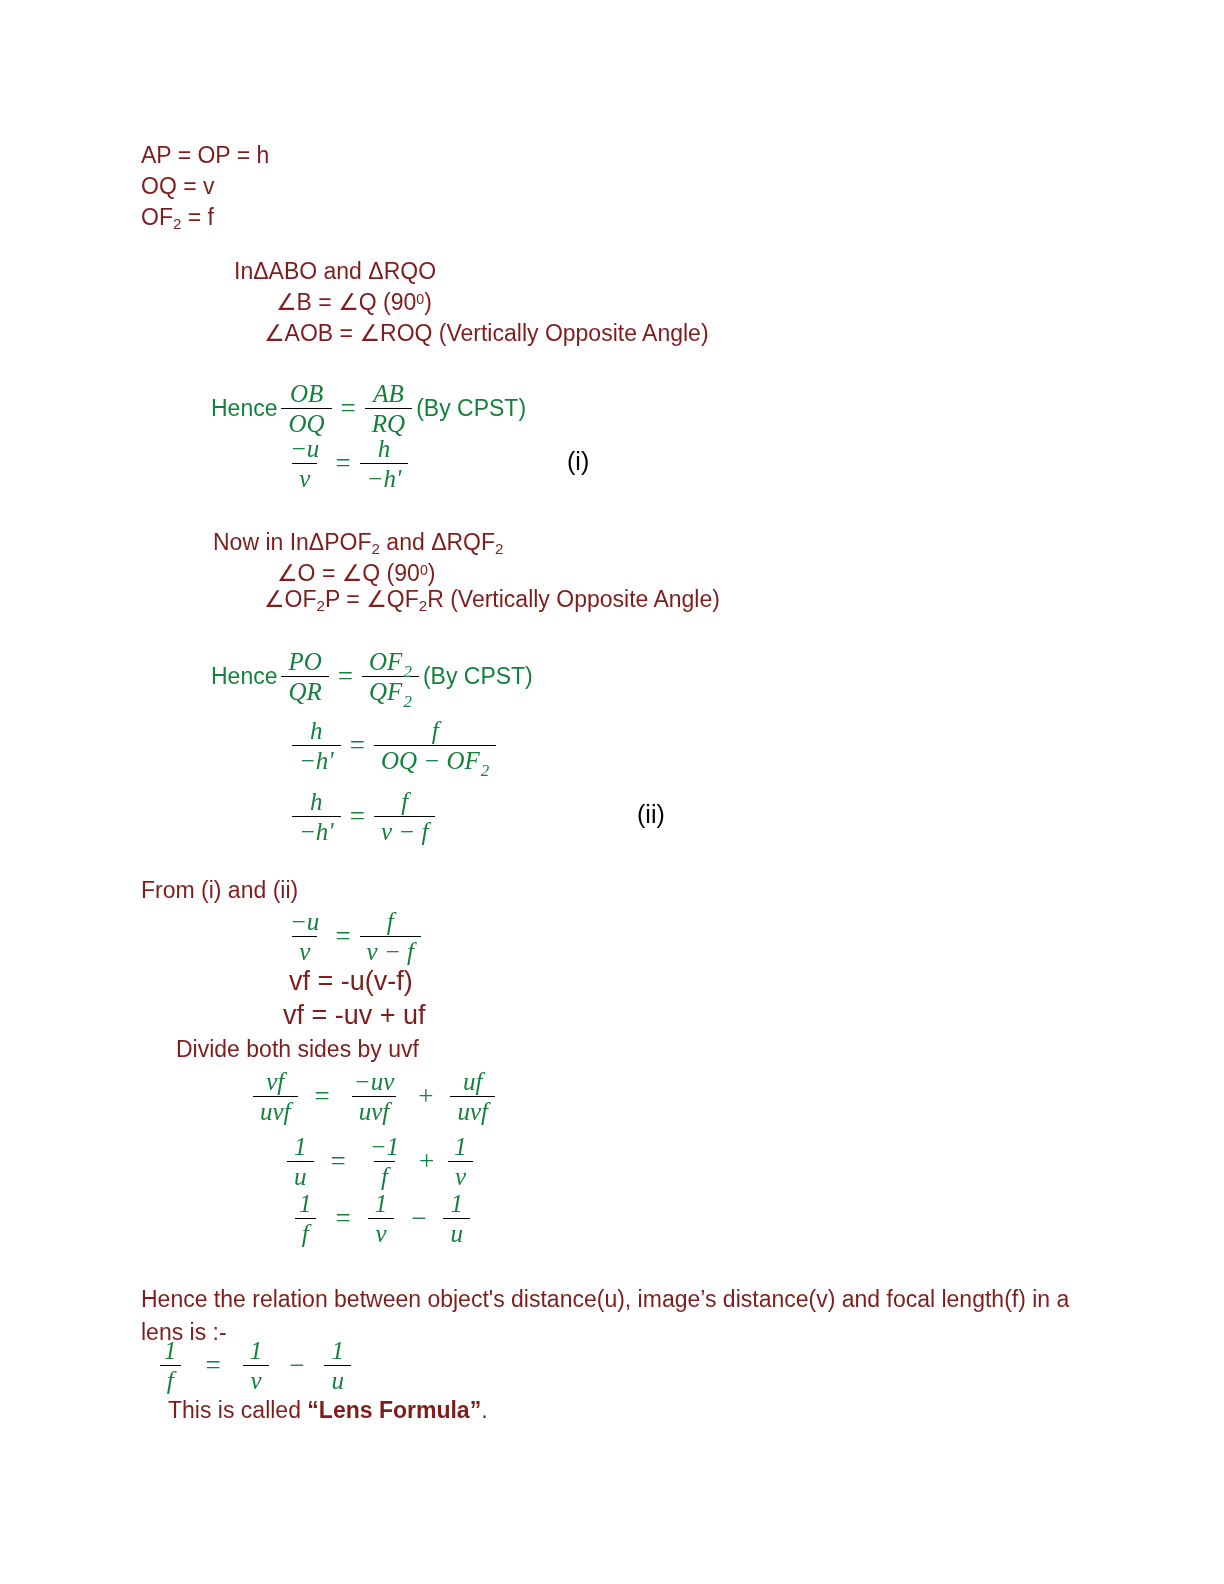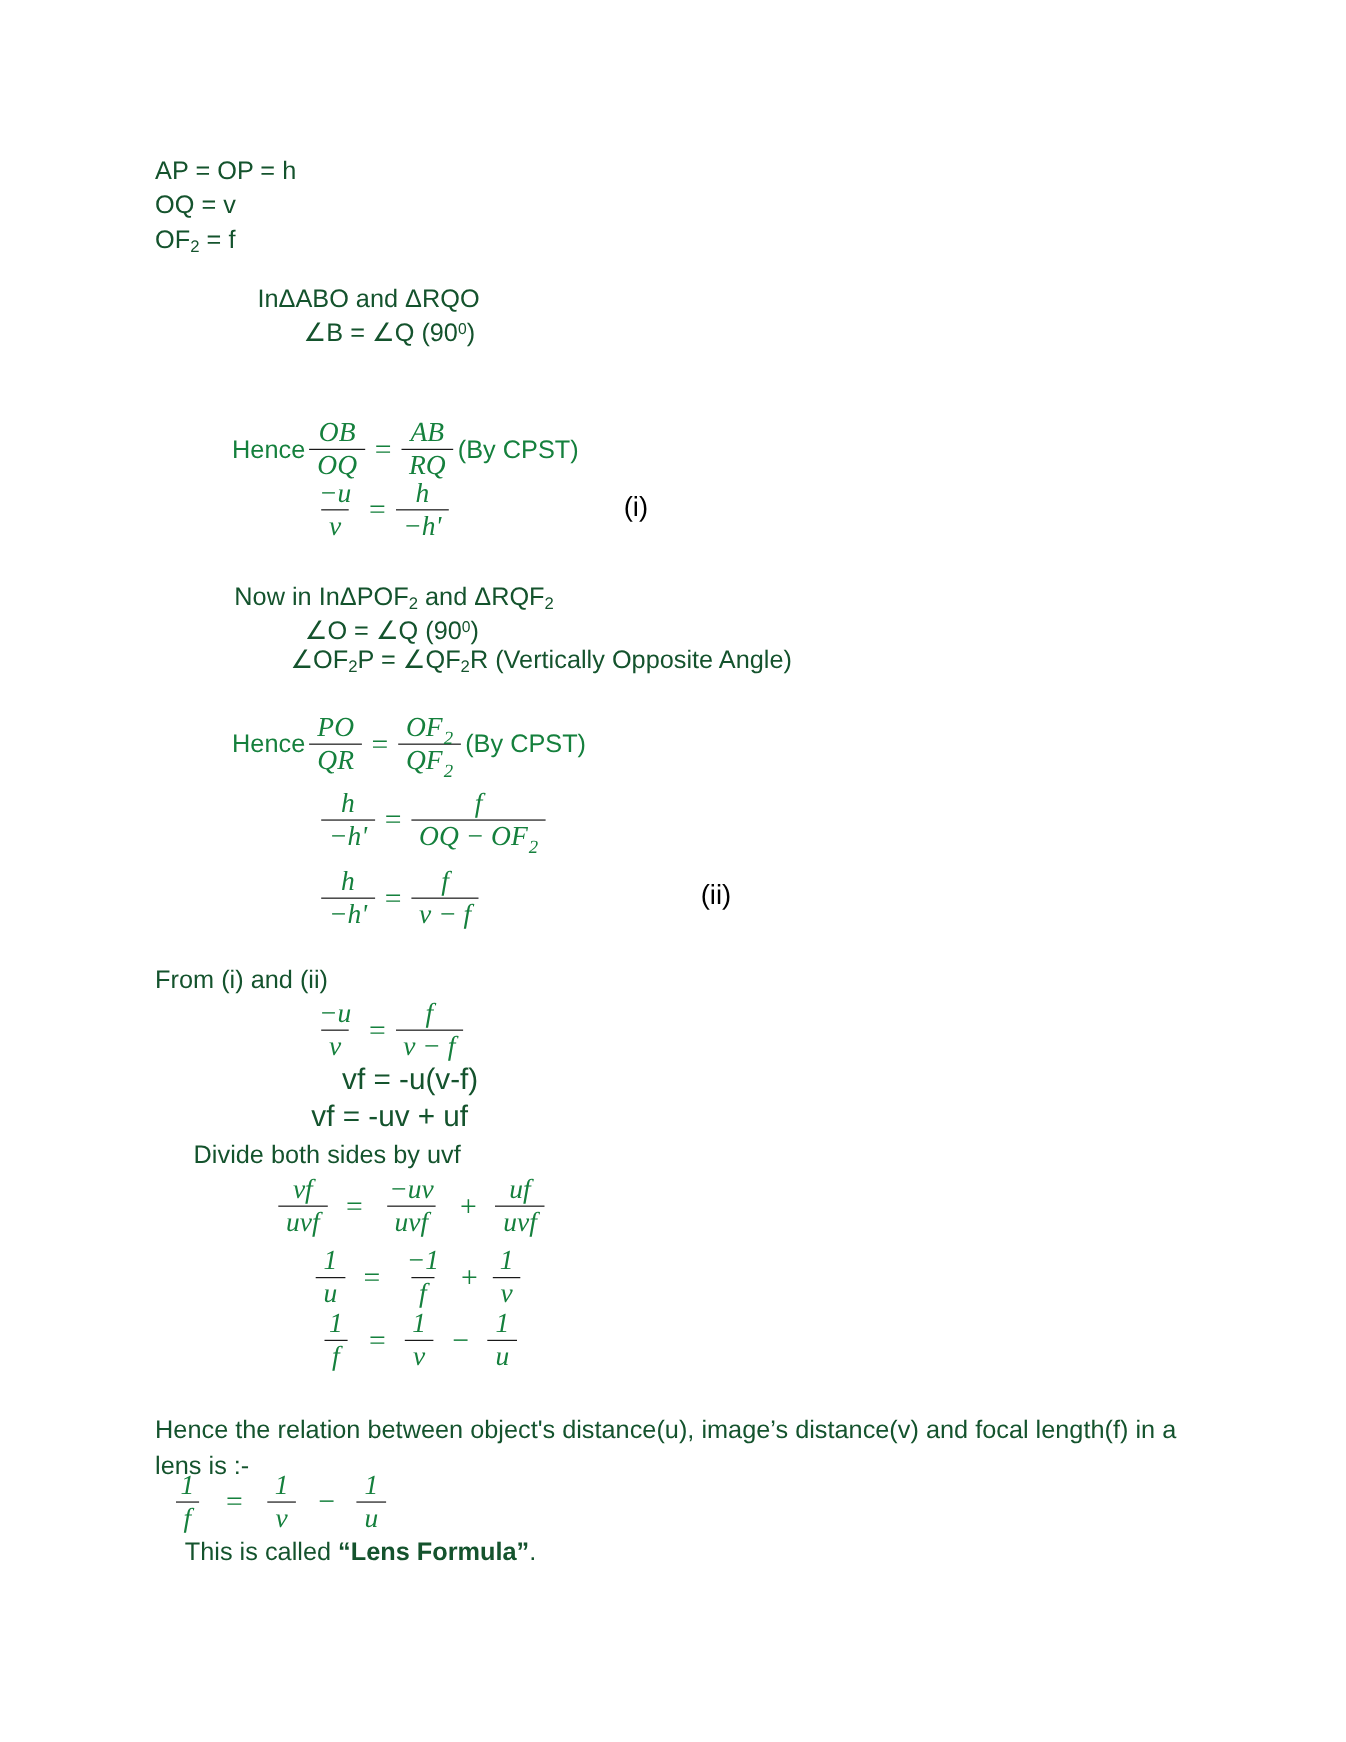--- a/index.html
+++ b/index.html
@@ -15,21 +15,21 @@
     overflow: hidden;
     font-family: "Liberation Sans", sans-serif;
     color: #000000;
   }
   .txt {
     position: absolute;
     white-space: nowrap;
     font-family: "Liberation Sans", sans-serif;
     font-size: 23px;
     line-height: 1.0;
-    color: #14532d;
+    color: #7f1d1d;
   }
   .txt.big { font-size: 27px; }
   .txt.para {
     white-space: normal;
     width: 935px;
     line-height: 1.42;
   }
   sub { font-size: 0.66em; vertical-align: -0.25em; }
   sup { font-size: 0.62em; vertical-align: 0.45em; }
   b { font-weight: bold; }
@@ -100,20 +100,21 @@
 <body>
 
 <div class="page">
 
   <div class="txt" style="left:141px; top:144px;">AP = OP = h</div>
   <div class="txt" style="left:141px; top:175px;">OQ = v</div>
   <div class="txt" style="left:141px; top:206px;"><span>OF</span><sub>2</sub><span> = f</span></div>
 
   <div class="txt" style="left:234px; top:260px;">InΔABO and ΔRQO</div>
   <div class="txt" style="left:276px; top:291px;"><span>∠B = ∠Q (90</span><sup>0</sup><span>)</span></div>
+  <div class="txt" style="left:264px; top:322px;">∠AOB = ∠ROQ (Vertically Opposite Angle)</div>
 
   <div class="math" style="left:211px; top:380px;">
     <span class="lead">Hence</span>
     <span class="frac">
       <span class="num">OB</span>
       <span class="den">OQ</span>
     </span>
     <span class="op">=</span>
     <span class="frac">
       <span class="num">AB</span>
@@ -188,21 +189,21 @@
       <span class="num">−u</span>
       <span class="den">v</span>
     </span>
     <span class="op">=</span>
     <span class="frac">
       <span class="num">f</span>
       <span class="den">v − f</span>
     </span>
   </div>
 
-  <div class="txt big" style="left:311px; top:968px;text-align:center;">vf = -u(v-f)</div>
+  <div class="txt big" style="left:289px; top:968px;text-align:center;">vf = -u(v-f)</div>
   <div class="txt big" style="left:283px; top:1002px;text-align:center;">vf = -uv + uf</div>
 
   <div class="txt" style="left:176px; top:1038px;">Divide both sides by uvf</div>
 
   <div class="math" style="left:253px; top:1068px;">
     <span class="frac">
       <span class="num">vf</span>
       <span class="den">uvf</span>
     </span>
     <span class="op" style="padding:0 17px;">=</span>

